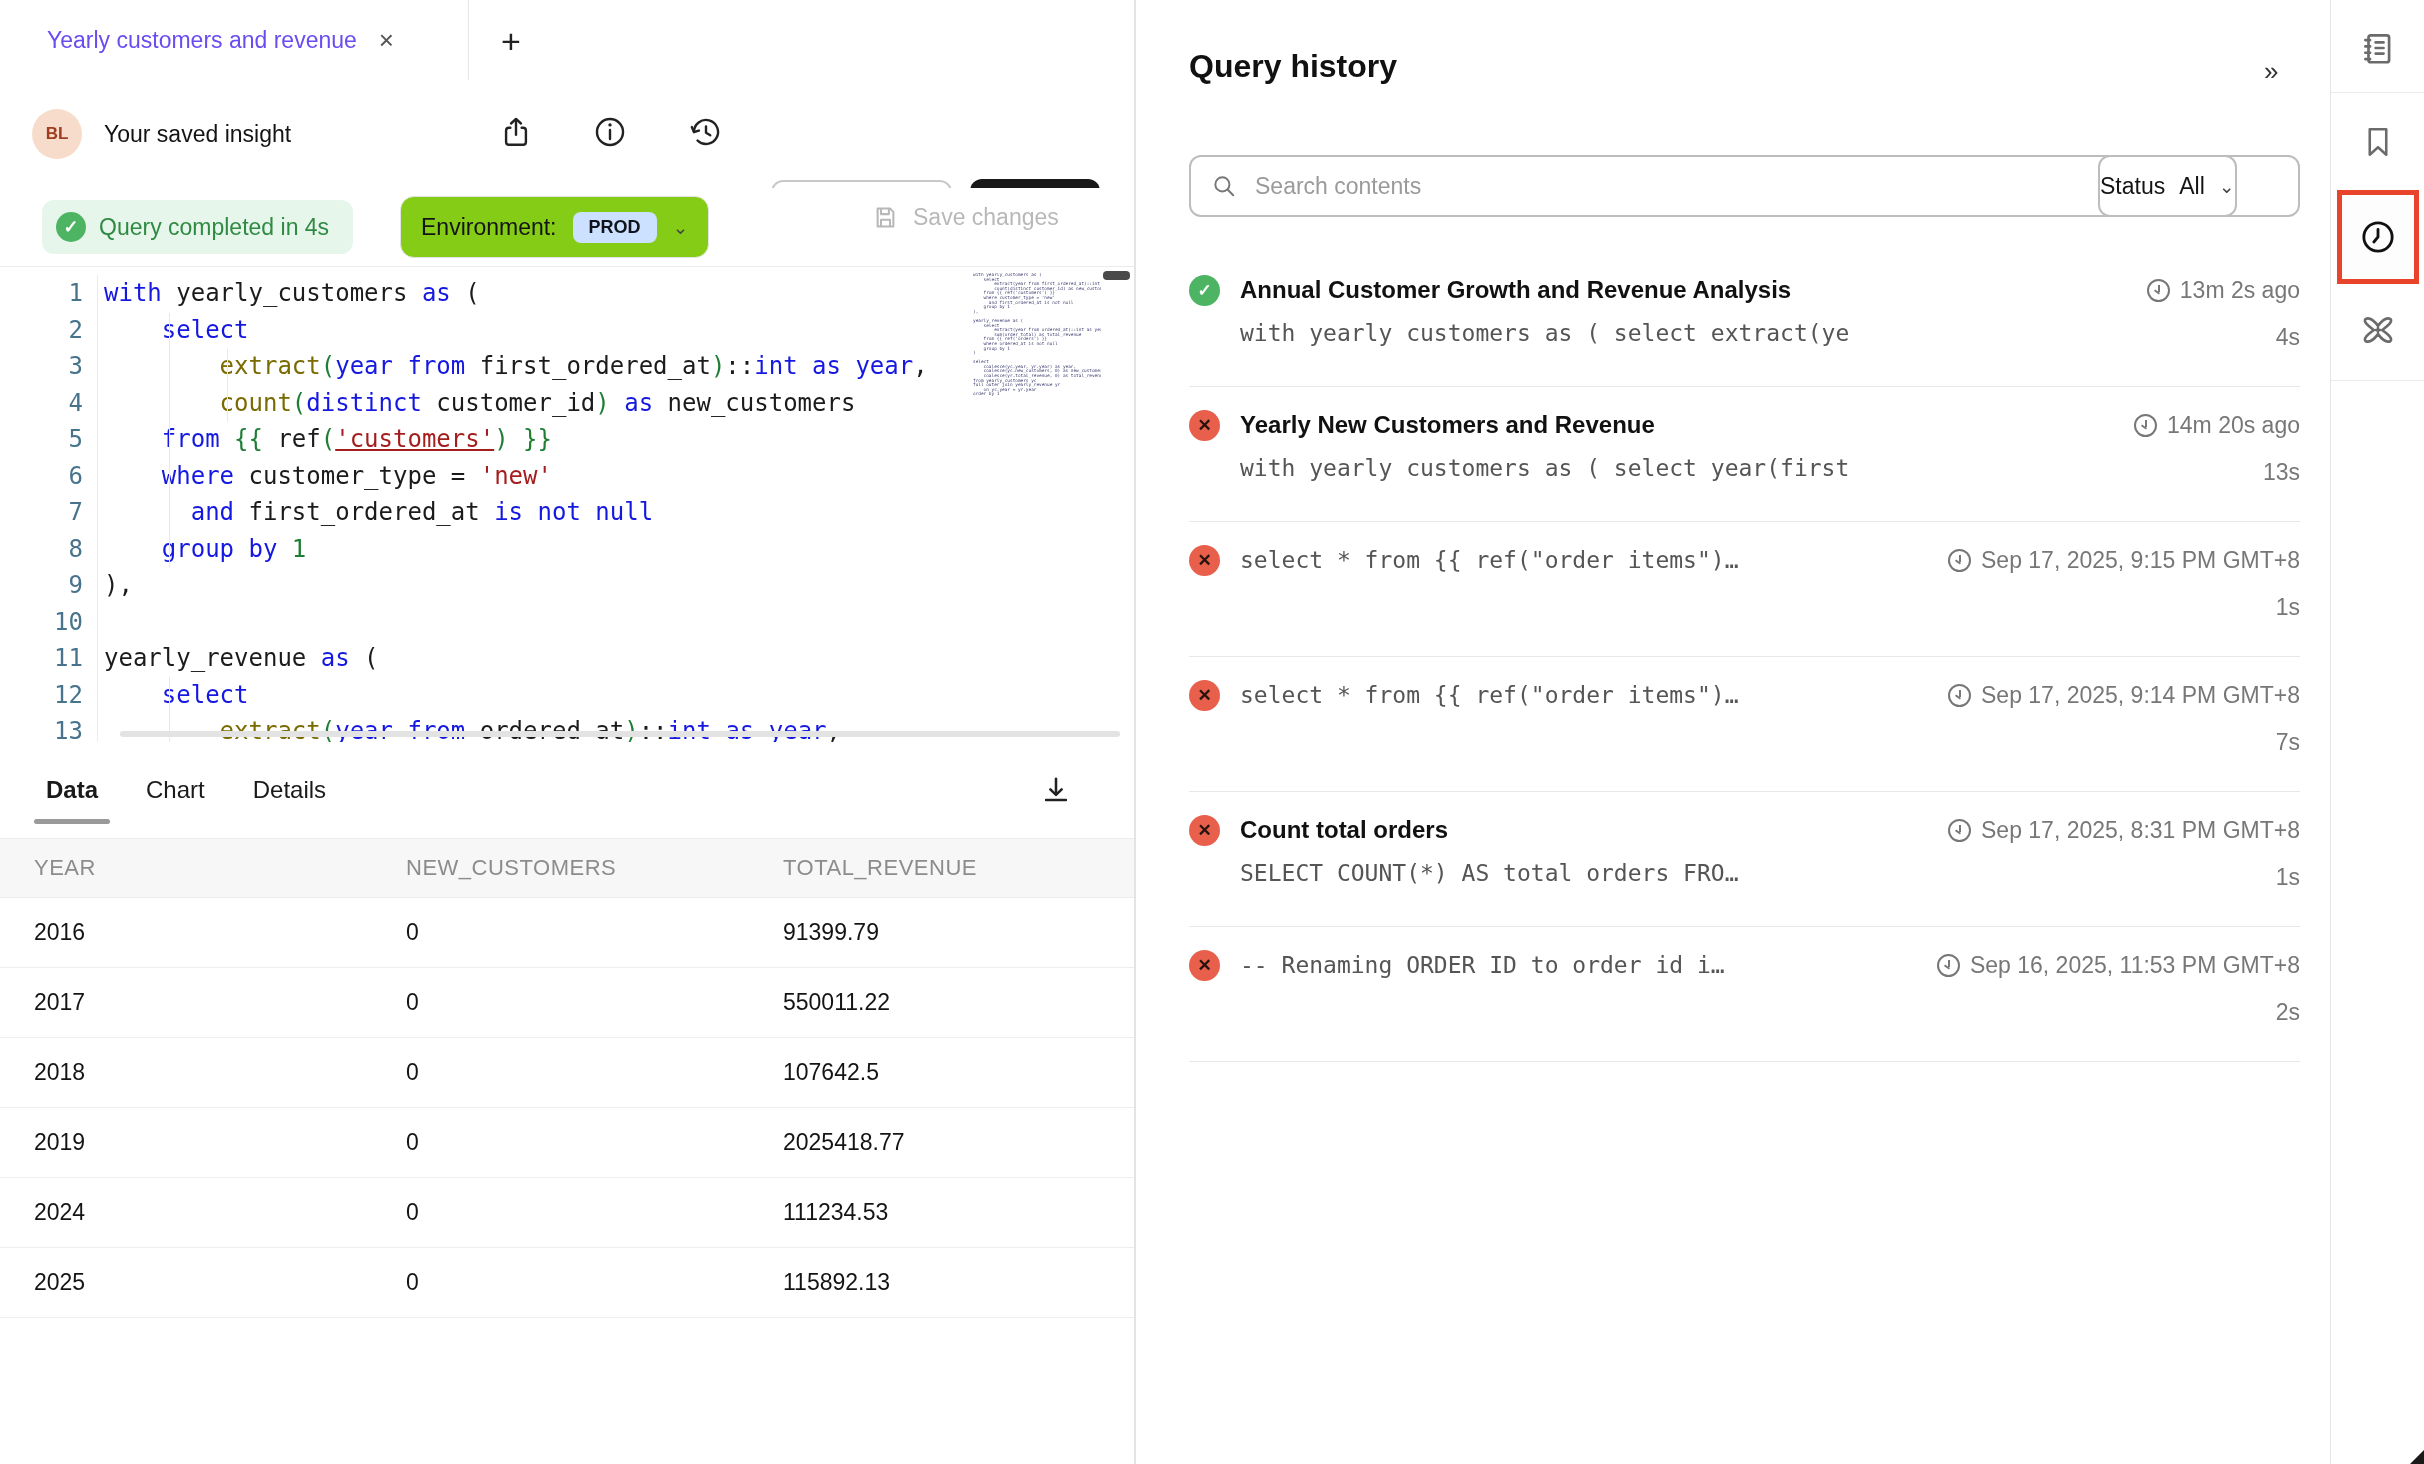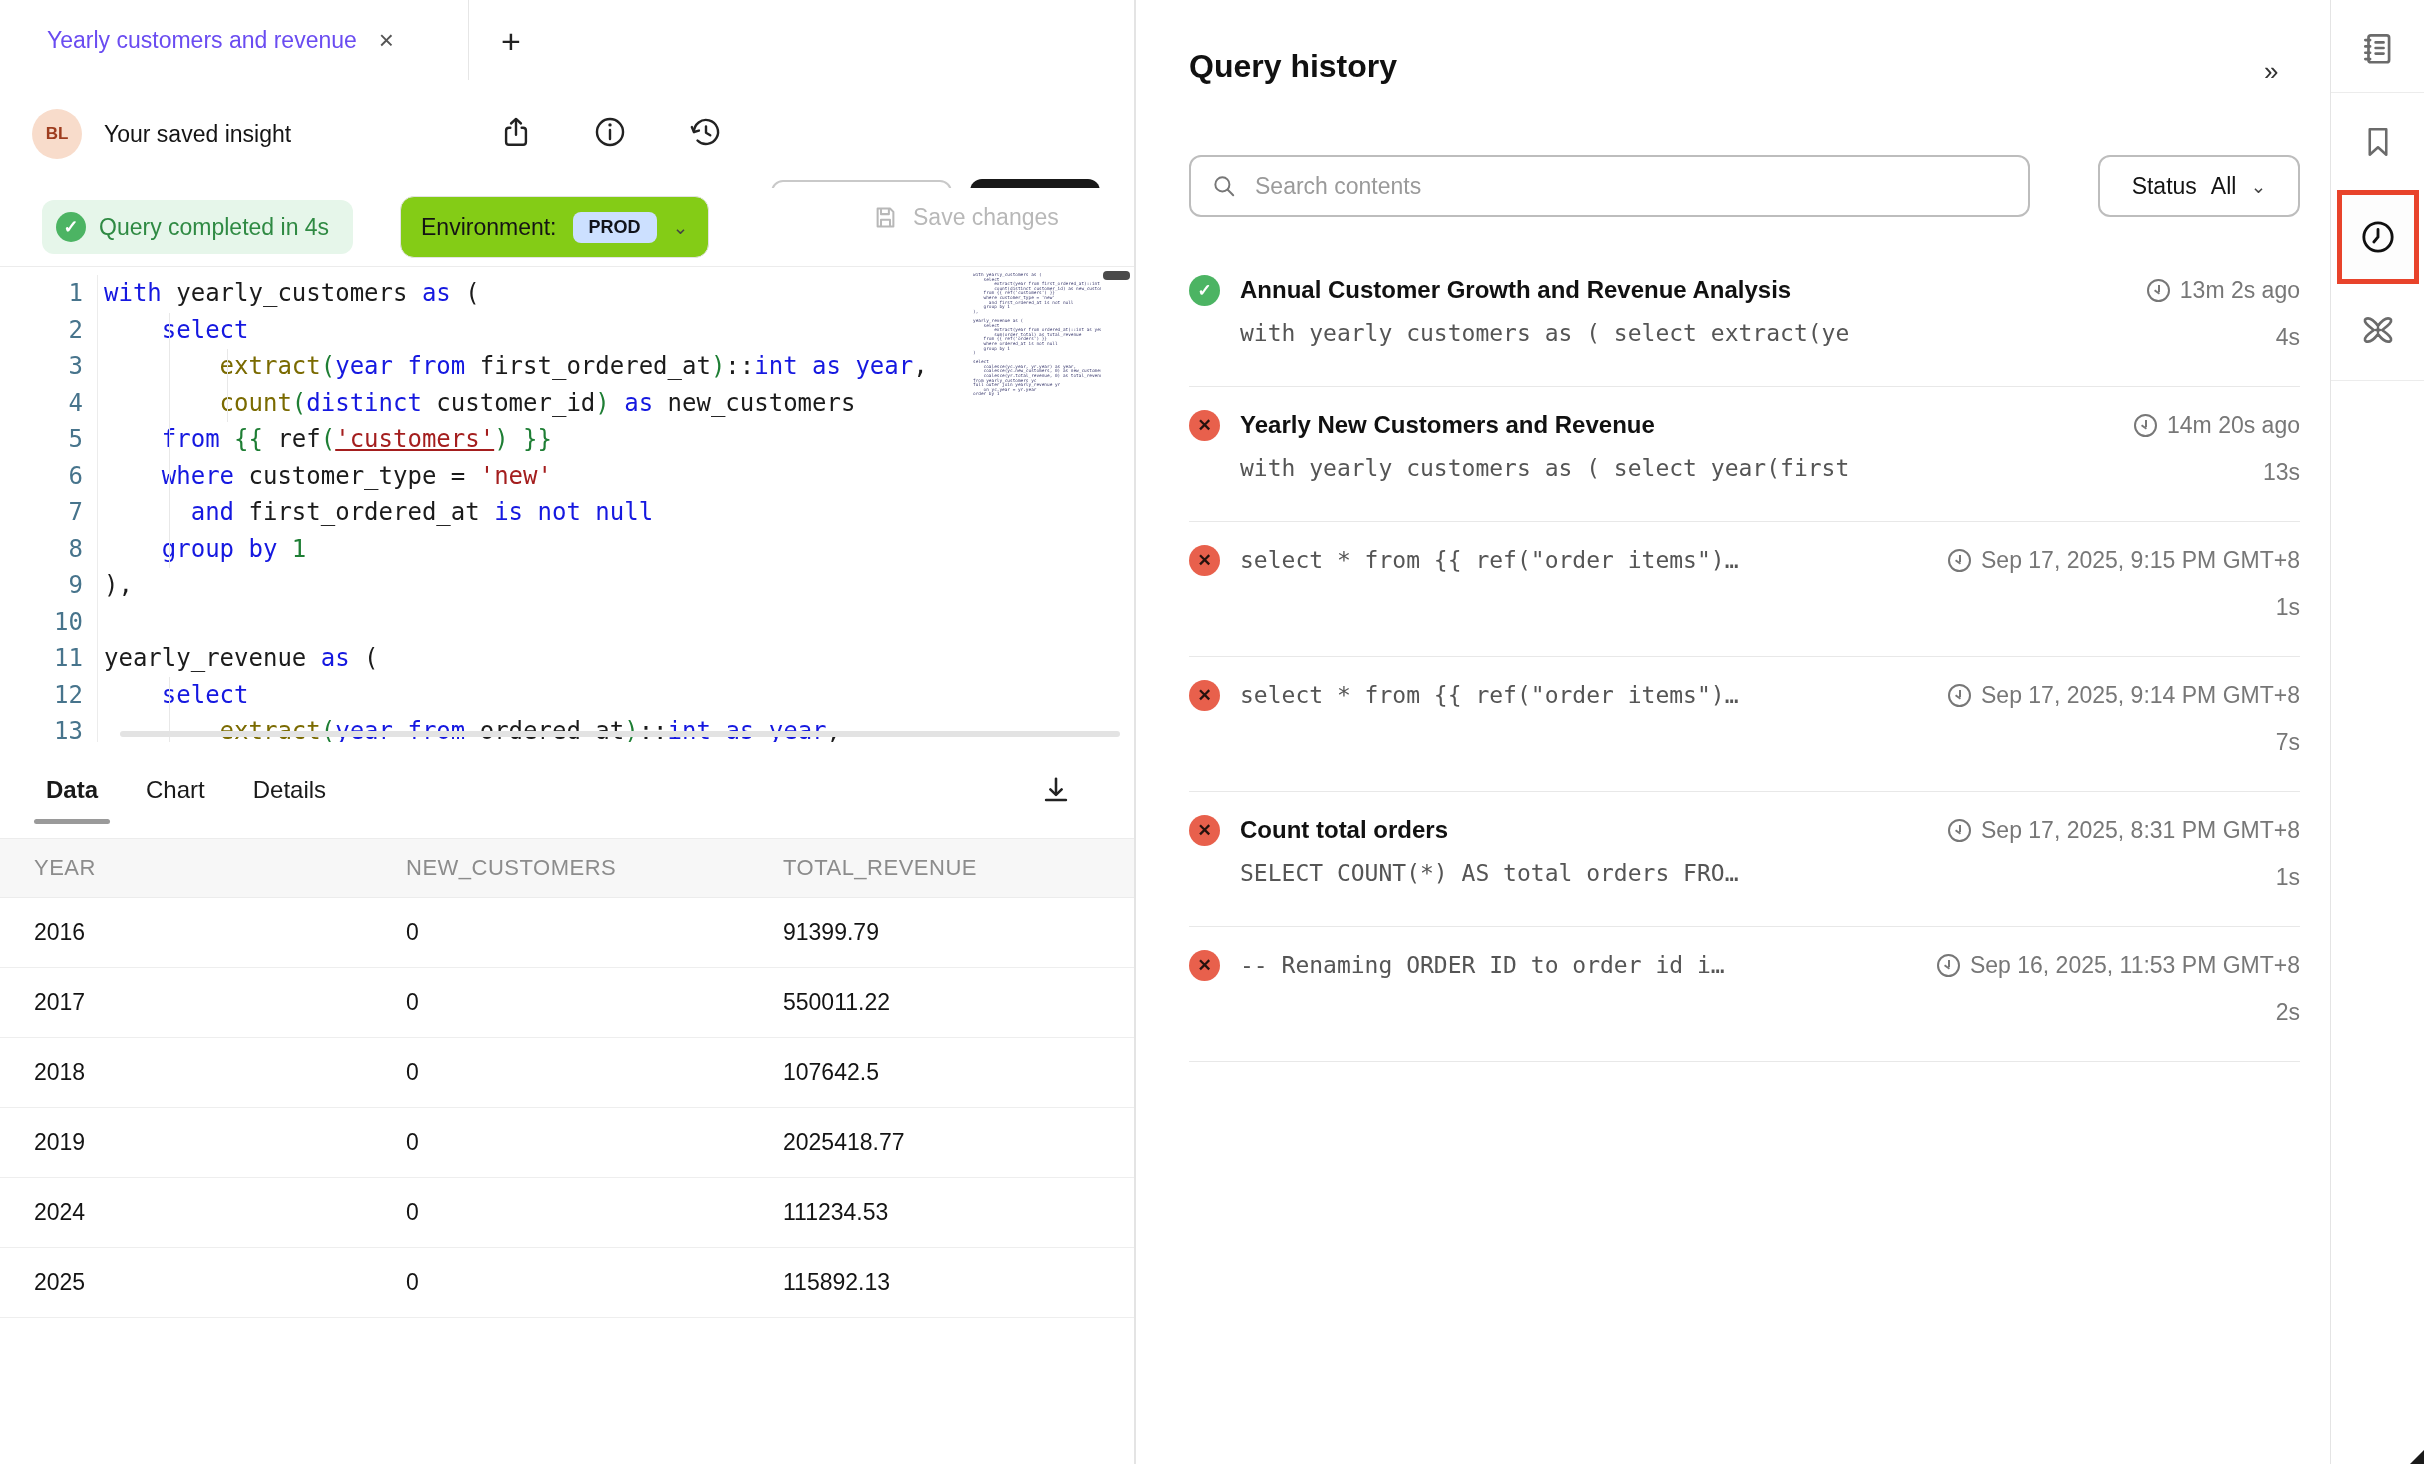--- a/index.html
+++ b/index.html
@@ -64,26 +64,26 @@
   .thead{height:60px;background:#f7f7f7;border-top:1px solid #ececec;border-bottom:1px solid #ececec;
          display:grid;grid-template-columns:372px 377px 1fr;align-items:center;padding-left:34px;box-sizing:border-box;
          font-size:22px;color:#8c8c8c;letter-spacing:.5px;}
   .trow{height:70px;border-bottom:1px solid #eeeeee;display:grid;grid-template-columns:372px 377px 1fr;align-items:center;
         padding-left:34px;box-sizing:border-box;font-size:23px;color:#141414;}
 
   
   .rpanel{position:absolute;left:1136px;top:0;width:1194px;height:1464px;background:#fff;}
   .qh-title{position:absolute;left:53px;top:48px;font-size:32px;font-weight:600;color:#111;}
   .collapse{position:absolute;left:1128px;top:56px;font-size:26px;color:#333;letter-spacing:-2px;cursor:pointer;}
-  .searchbox{position:absolute;left:53px;top:155px;width:841px;height:62px;border:2px solid #bdbdbd;border-radius:12px;
+  .searchbox{position:absolute;left:53px;top:155px;width:1048px;height:62px;border:2px solid #bdbdbd;border-radius:12px;
              display:flex;align-items:center;gap:16px;padding:0 20px;box-sizing:border-box;}
   .searchbox input{border:none;outline:none;font-size:23px;color:#333;flex:1;font-family:"Liberation Sans",sans-serif;background:transparent;}
   .searchbox input::placeholder{color:#9a9a9a;}
   .statusbtn{position:absolute;left:962px;top:155px;width:202px;height:62px;border:2px solid #bdbdbd;border-radius:12px;
-             display:flex;align-items:center;justify-content:center;gap:14px;font-size:23px;color:#141414;cursor:pointer;box-sizing:border-box;}
+             display:flex;align-items:center;justify-content:flex-start;gap:14px;font-size:23px;color:#141414;cursor:pointer;box-sizing:border-box;}
   .hlist{position:absolute;left:53px;top:252px;width:1111px;}
   .hitem{border-bottom:1px solid #e8e8e8;display:flex;padding:18px 0 24px 0;min-height:92px;cursor:pointer;}
   .hleft{flex:1;min-width:0;}
   .hright{width:450px;flex:none;text-align:right;}
   .hrow1{display:flex;align-items:center;gap:20px;height:40px;}
   .sicon{width:31px;height:31px;border-radius:50%;flex:none;display:flex;align-items:center;justify-content:center;font-size:17px;font-weight:bold;}
   .sicon.ok{background:#4cb463;color:#fff;}
   .sicon.err{background:#e8604c;color:#26120e;}
   .htitle{font-size:24px;font-weight:600;color:#111;white-space:nowrap;overflow:hidden;}
   .hmono{font-family:"DejaVu Sans Mono",monospace;font-size:23px;color:#555;white-space:nowrap;overflow:hidden;}

